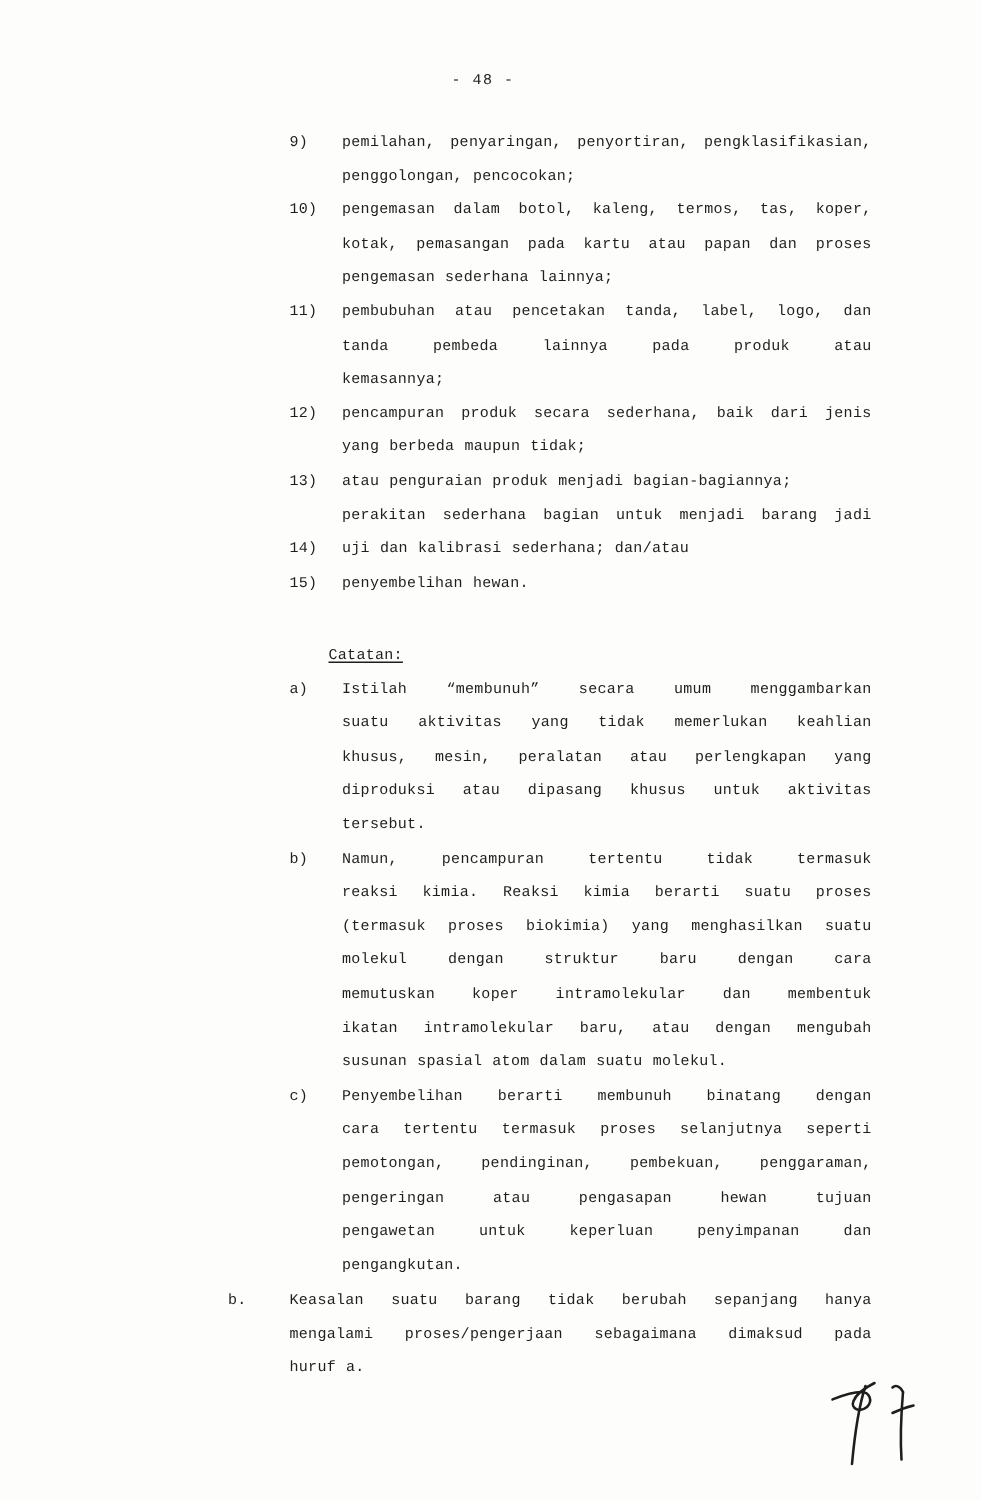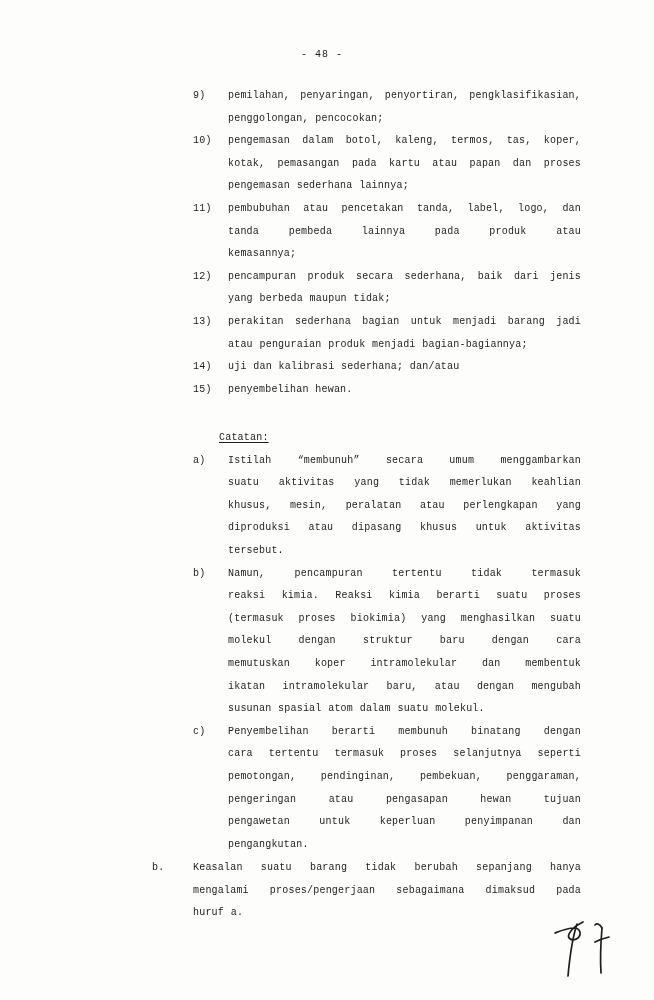--- a/index.html
+++ b/index.html
@@ -94,22 +94,22 @@
       <div class="item">
         <div class="marker">12)</div>
         <div class="body">
           <div class="line">pencampuran produk secara sederhana, baik dari jenis</div>
           <div class="line last">yang berbeda maupun tidak;</div>
         </div>
       </div>
       <div class="item">
         <div class="marker">13)</div>
         <div class="body">
+          <div class="line last">atau penguraian produk menjadi bagian-bagiannya;</div>
           <div class="line">perakitan sederhana bagian untuk menjadi barang jadi</div>
-          <div class="line last">atau penguraian produk menjadi bagian-bagiannya;</div>
         </div>
       </div>
       <div class="item">
         <div class="marker">14)</div>
         <div class="body">
           <div class="line last">uji dan kalibrasi sederhana; dan/atau</div>
         </div>
       </div>
       <div class="item">
         <div class="marker">15)</div>

